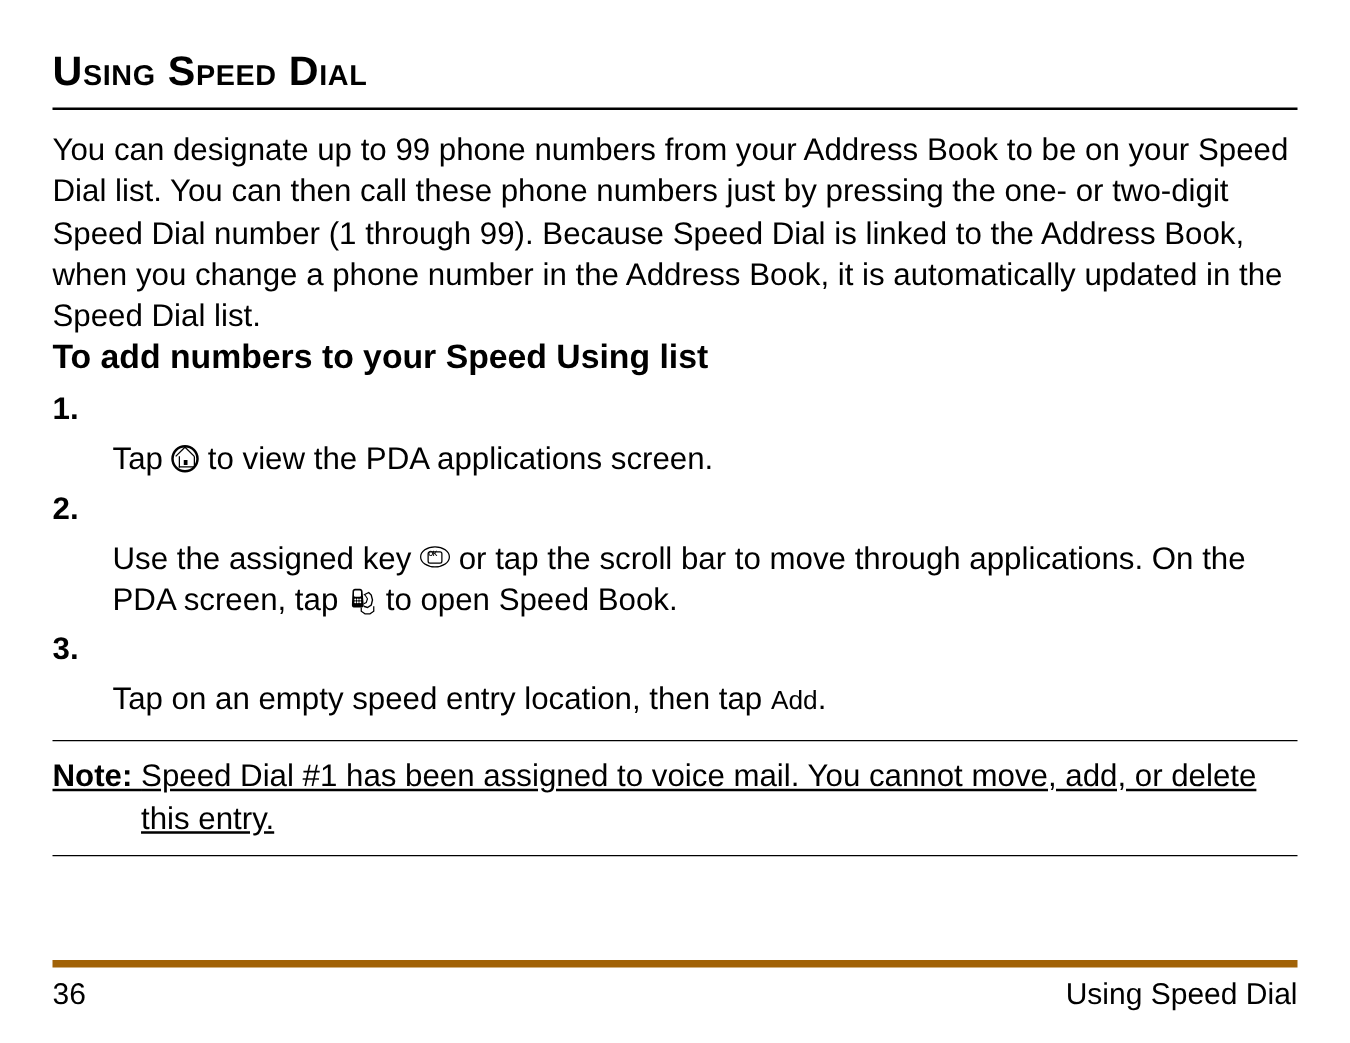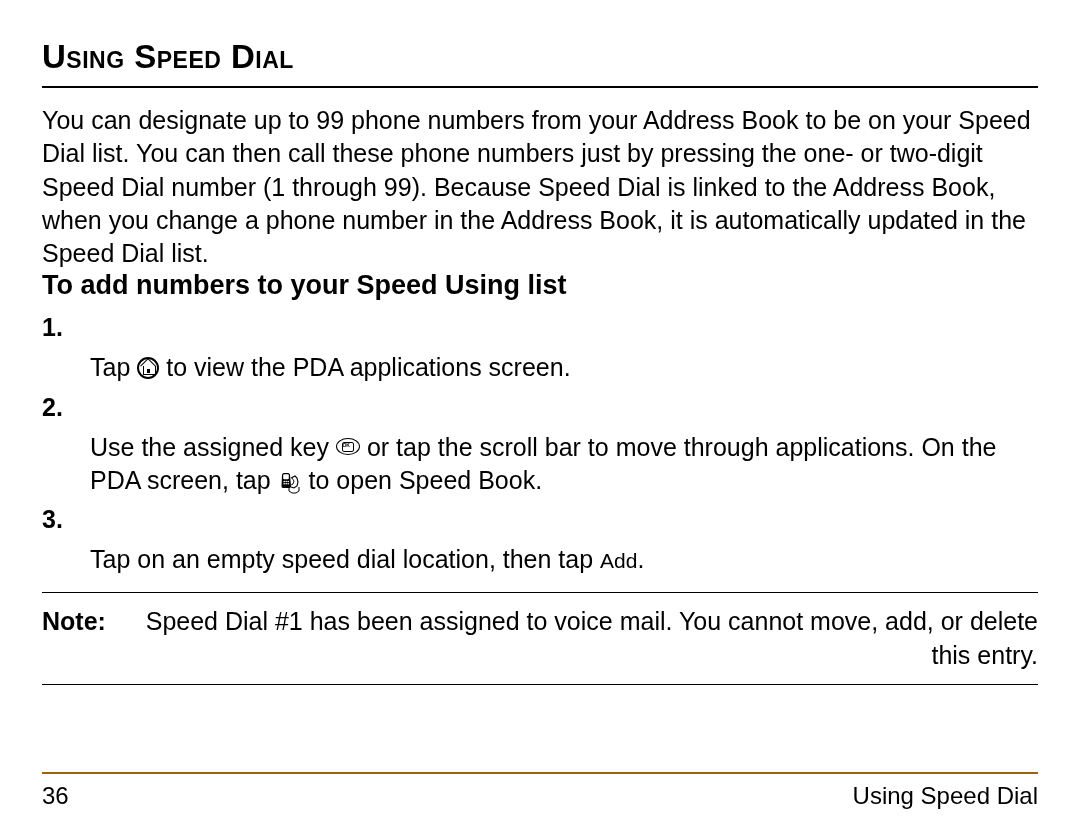--- a/index.html
+++ b/index.html
@@ -137,38 +137,38 @@
       font-weight: normal;
       font-size: 21px;
     }
     .note-block {
       border-top: 1.5px solid #000;
       border-bottom: 1.5px solid #000;
       padding: 12px 0;
       font-size: 25px;
       line-height: 1.33;
       display: flex;
+      text-decoration: underline;
     }
     .note-label {
       font-weight: bold;
       white-space: pre;
     }
     .note-body {
       flex: 1;
-      text-align: right;
     }
     .footer {
       position: absolute;
       bottom: 24px;
       left: 42px;
       right: 42px;
       display: flex;
       justify-content: space-between;
       font-size: 24px;
-      border-top: 2px solid #a16207;
+      border-top: 6px solid #a16207;
       padding-top: 8px;
     }
   </style>
 </head>
 <body>
 
 <h1 class="title">Using Speed Dial</h1>
 
 <p class="intro">You can designate up to 99 phone numbers from your Address Book to be on your Speed Dial list. You can then call these phone numbers just by pressing the one- or two-digit Speed Dial number (1 through 99). Because Speed Dial is linked to the Address Book, when you change a phone number in the Address Book, it is automatically updated in the Speed Dial list.</p>
 
@@ -203,21 +203,21 @@
           <path d="M14 6 L16 9 L15 12 L13 13" fill="none" stroke="#000" stroke-width="0.9"></path>
           <path d="M11 16 L11 19 L14 21 L18 21 L21 19 L21 15" fill="none" stroke="#000" stroke-width="1"></path>
         </svg>
       </span>
       <span> to open Speed Book.</span>
     </span>
   </li>
   <li>
     <span class="step-num">3.</span>
     <span class="step-body">
-      <span>Tap on an empty speed dial location, then tap </span><span class="add-label">Add</span><span>.</span>
+      <span>Tap on an empty speed entry location, then tap </span><span class="add-label">Add</span><span>.</span>
     </span>
   </li>
 </ol>
 
 <div class="note-block">
   <span class="note-label">Note: </span>
   <span class="note-body">Speed Dial #1 has been assigned to voice mail. You cannot move, add, or delete this entry.</span>
 </div>
 
 <div class="footer">

